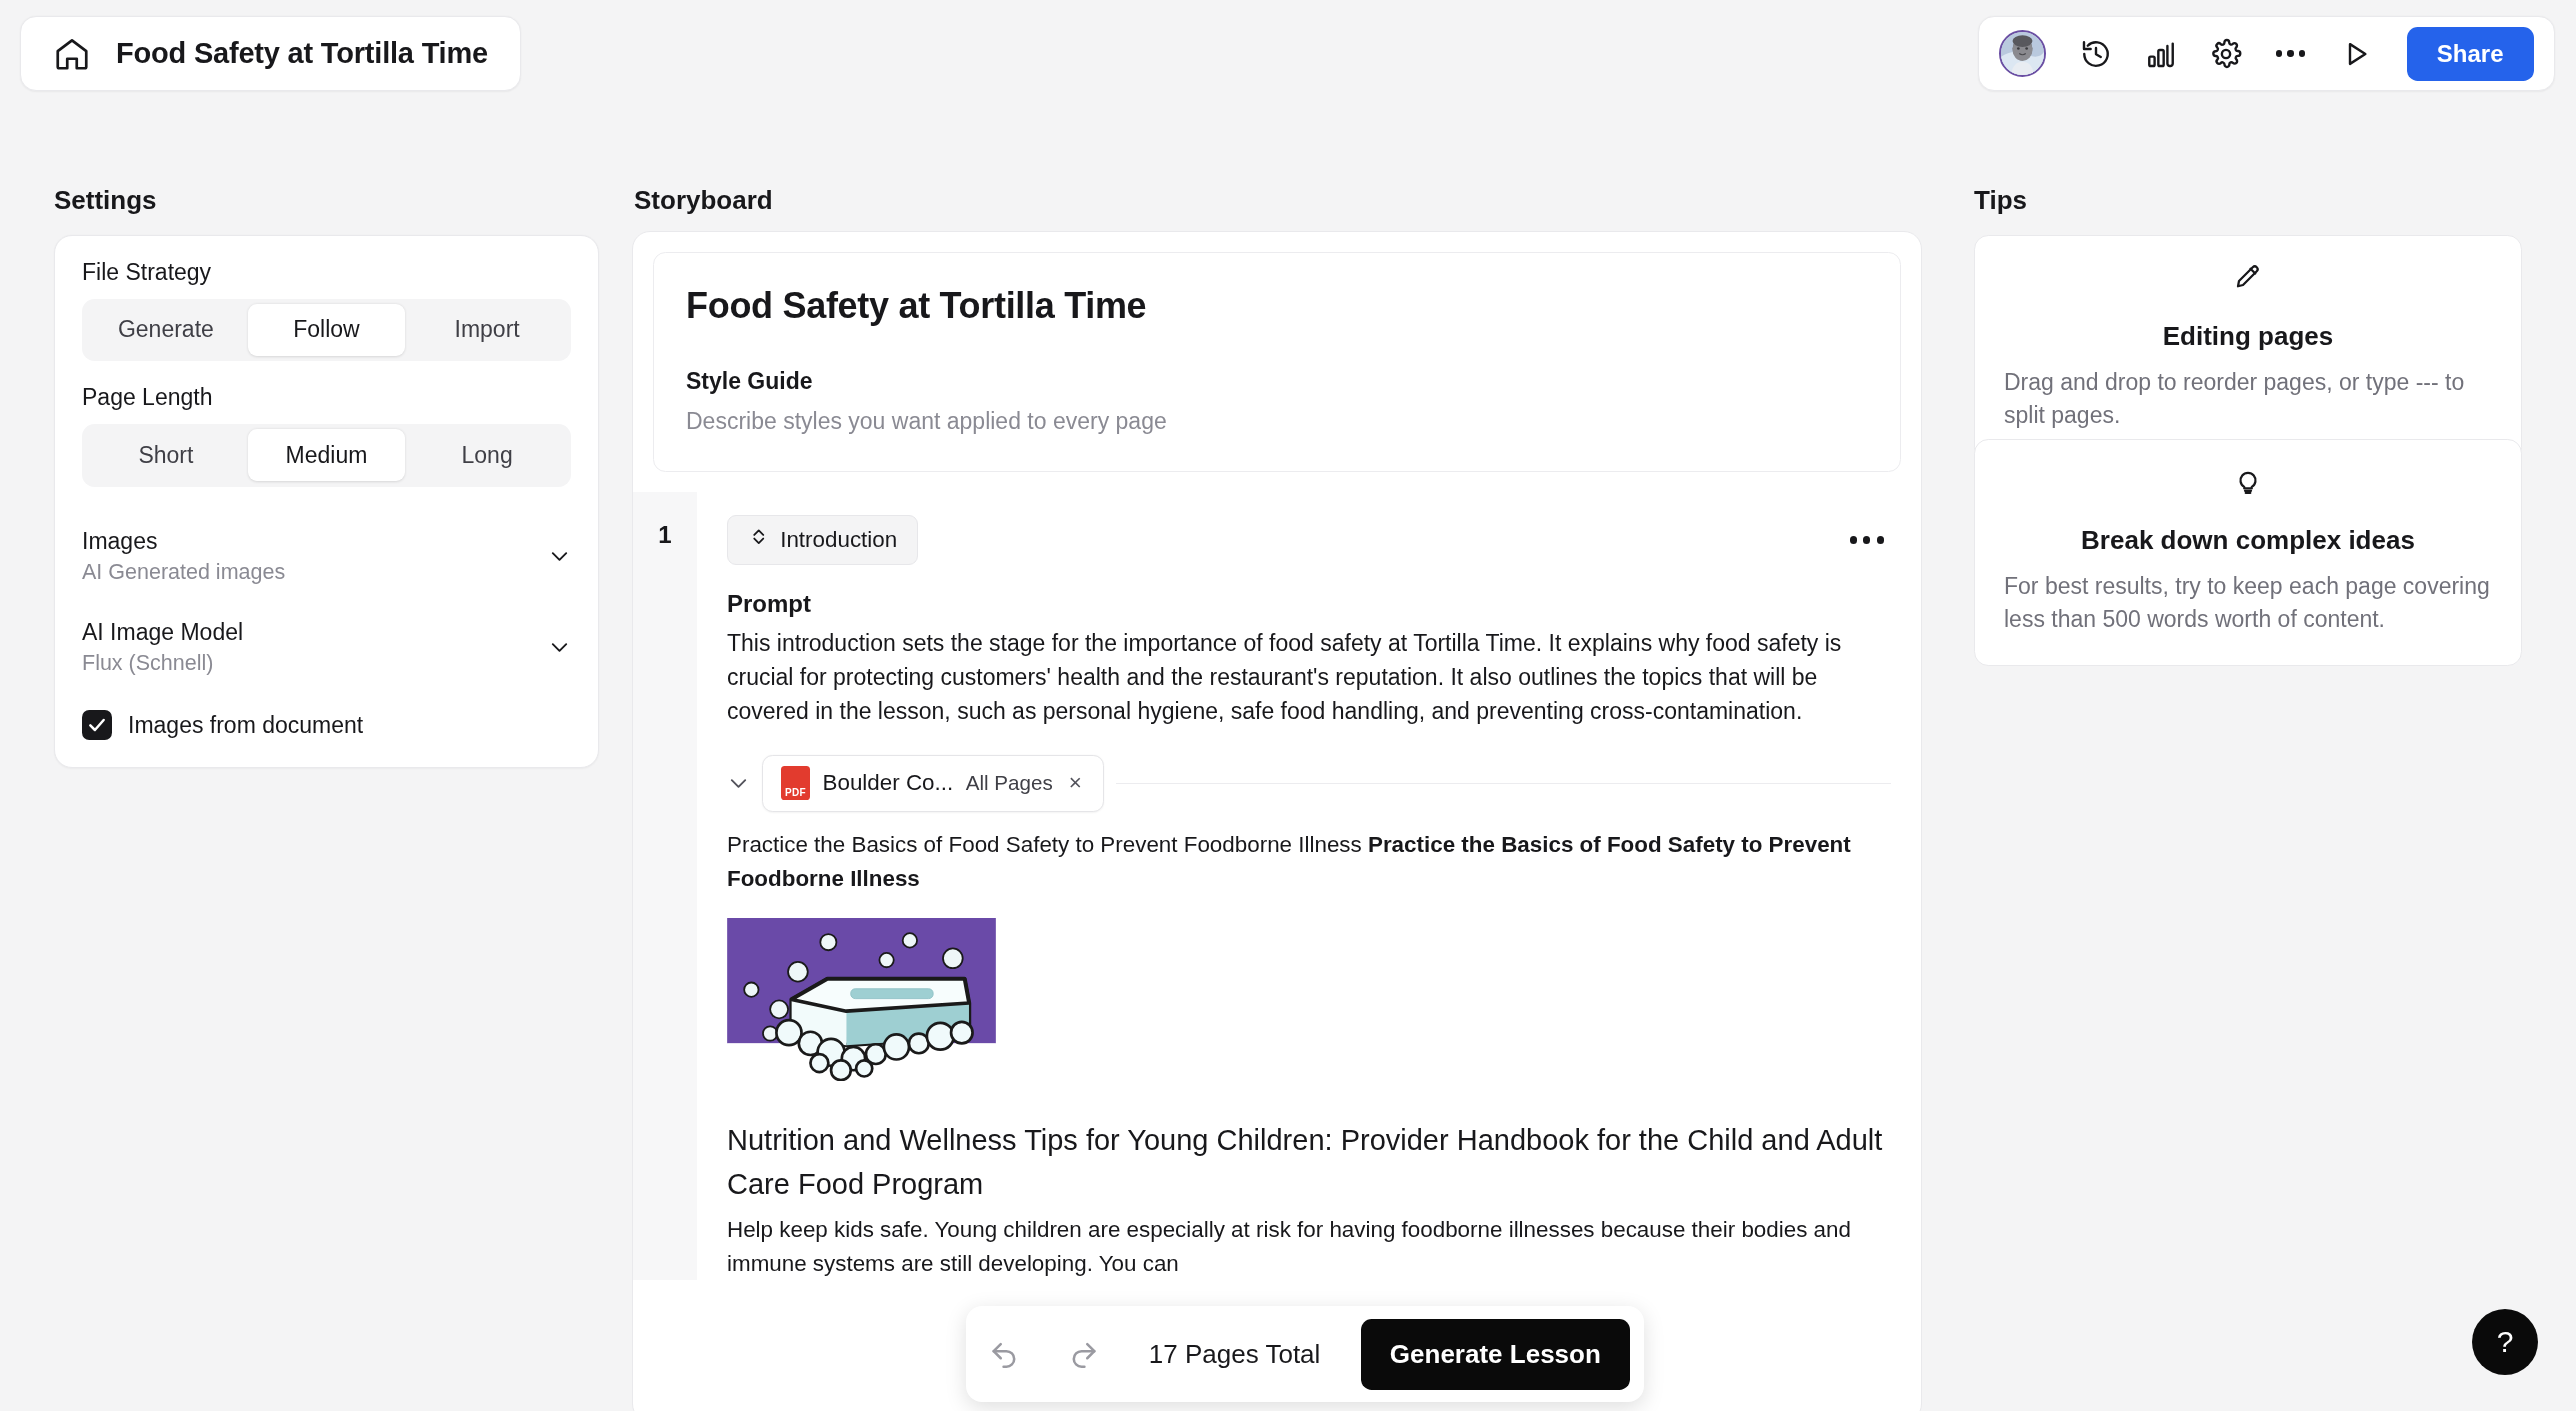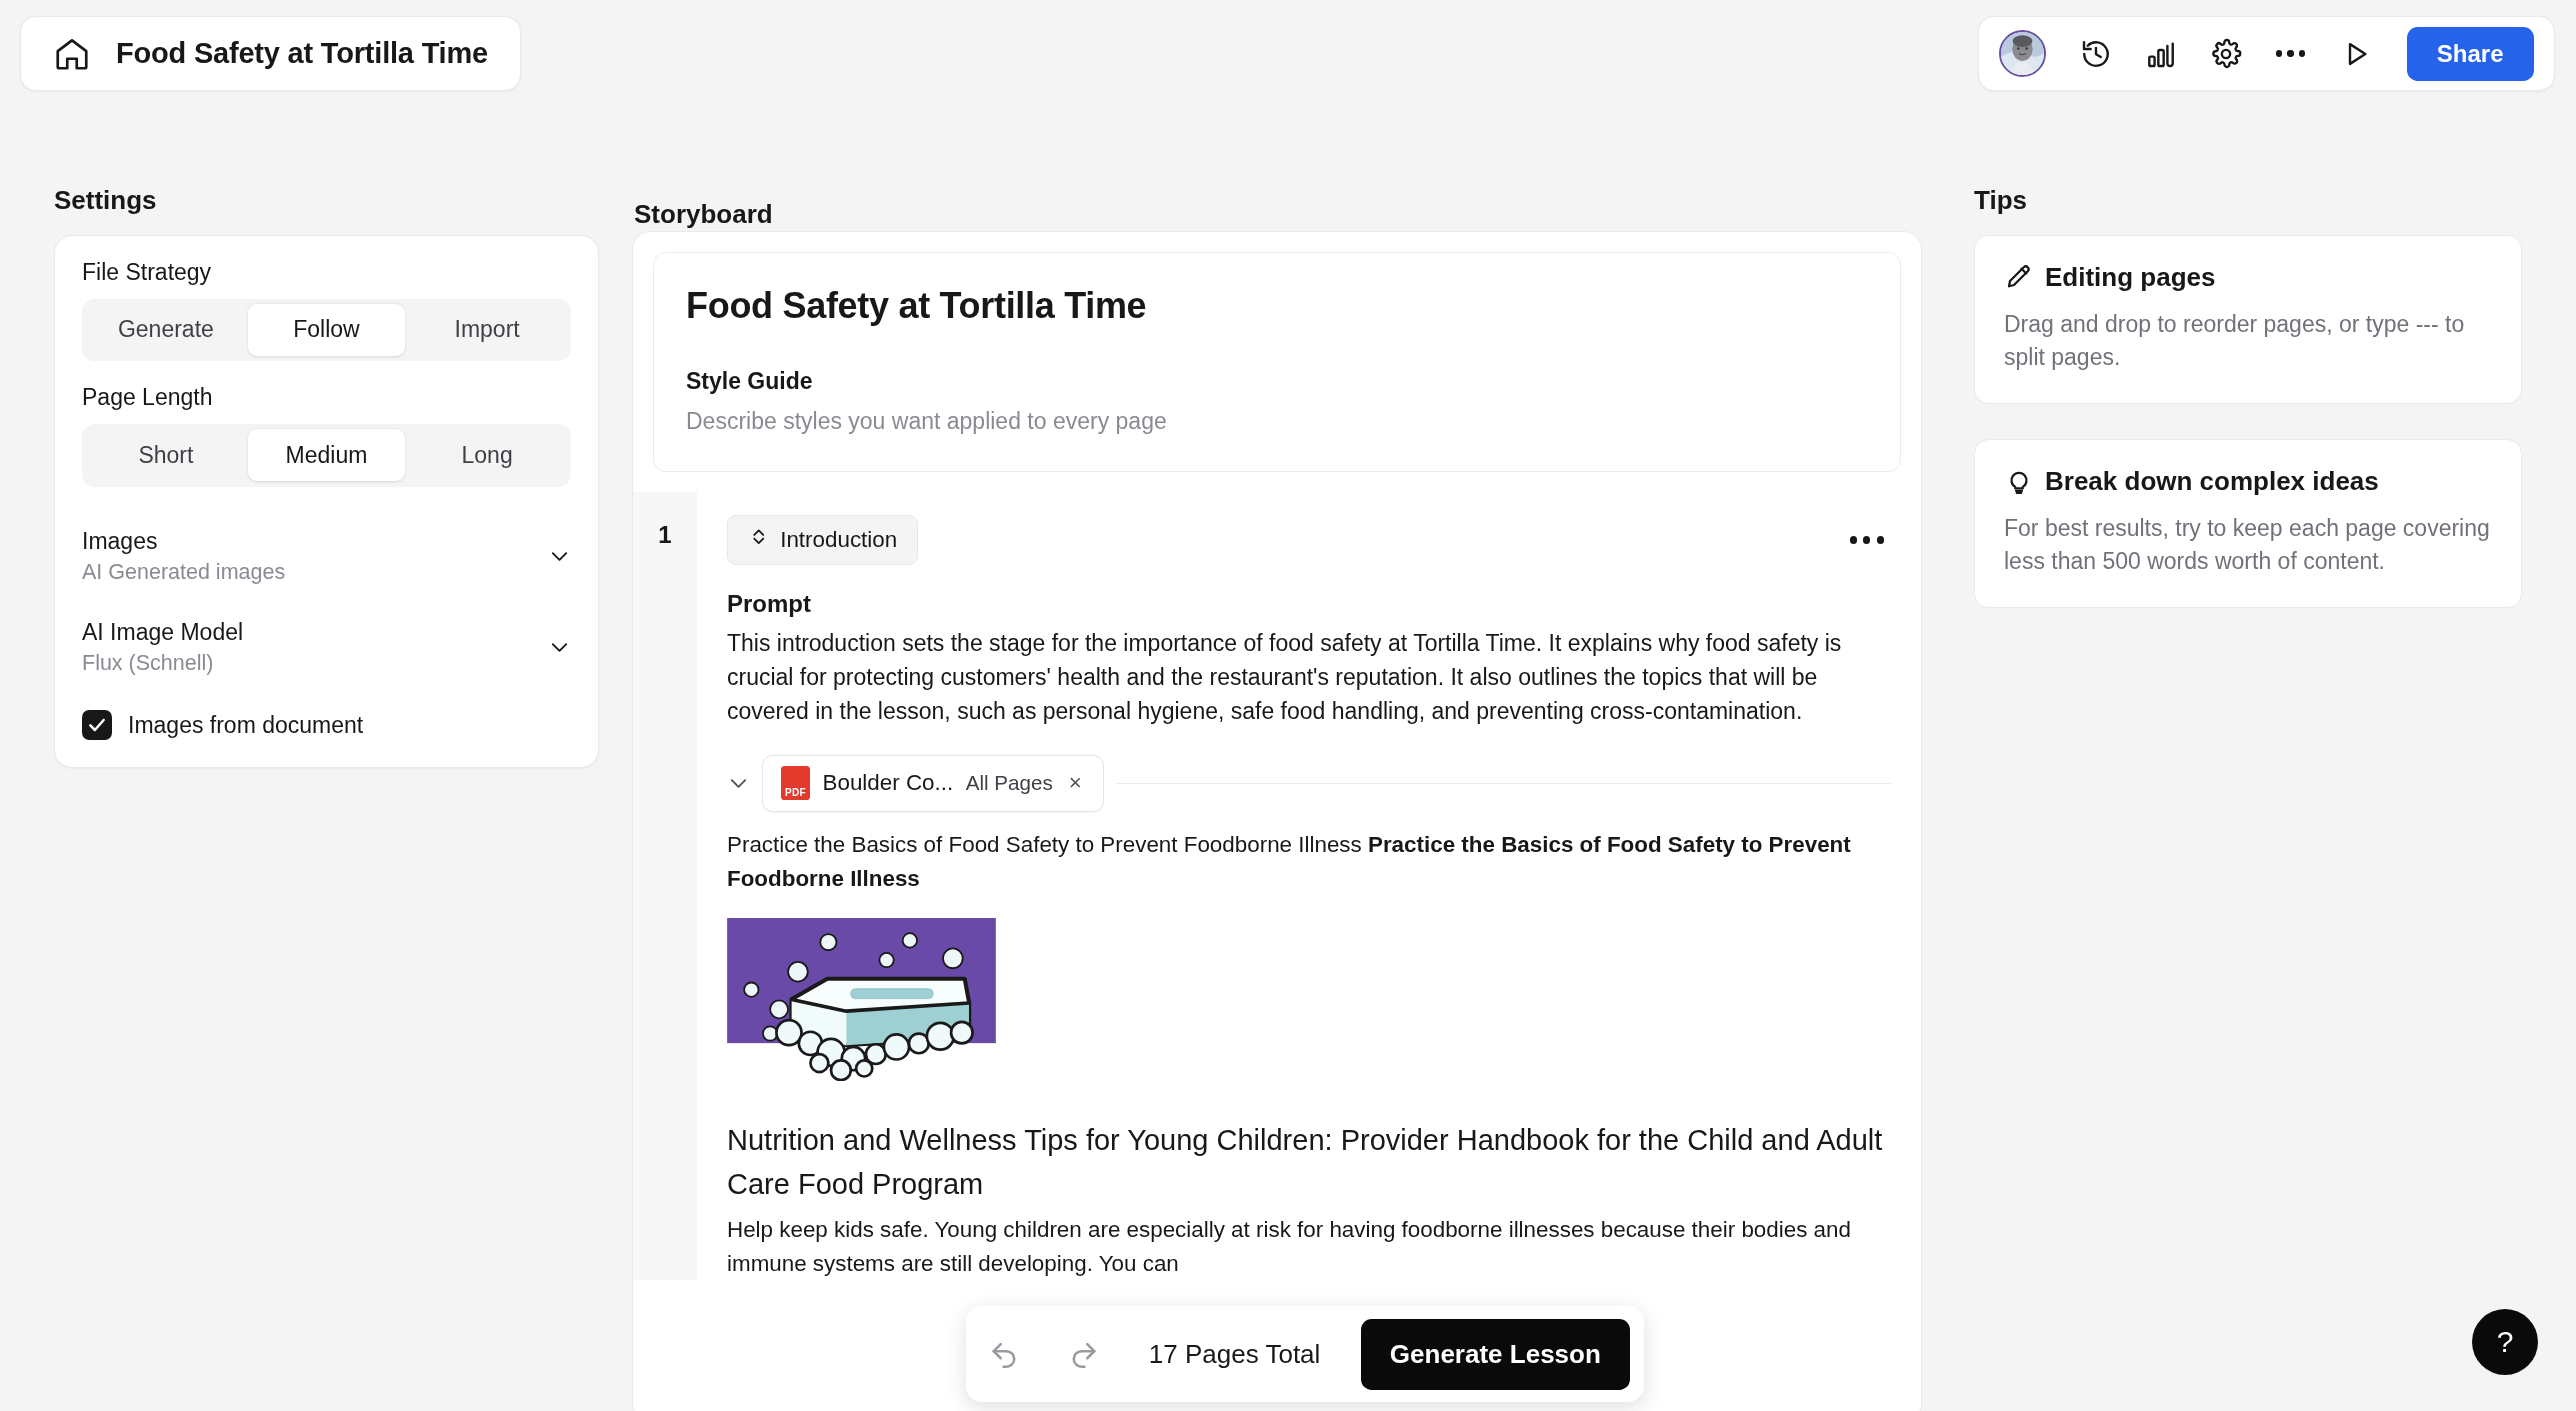--- a/index.html
+++ b/index.html
@@ -165,21 +165,21 @@
     padding: 20px 29px; font-size: 26px; font-weight: 600; cursor: pointer;
     font-family: "Liberation Sans", sans-serif; white-space: nowrap;
   }
 
   
   .tip-card {
     position: absolute; width: 548px;
     background: #fff; border: 0.9px solid #e9e9ec; border-radius: 14.3px;
     padding: 25px 29px 29px 29px;
   }
-  .tip-head { display: flex; align-items: center; gap: 11px; }
+  .tip-head { display: flex; align-items: center; gap: 27px; flex-direction: column; }
   .tip-head svg { width: 30px; height: 30px; flex: none; }
   .tip-title { font-size: 26px; font-weight: 700; }
   .tip-body { font-size: 23px; color: #71717a; line-height: 1.42; margin-top: 14.3px; }
 
   
   .help-fab {
     position: absolute; right: 38px; bottom: 36px;
     width: 66px; height: 66px; border-radius: 50%; background: #0a0a0a;
     color: #fff; font-size: 30px; display: flex; align-items: center; justify-content: center;
     cursor: pointer; border: none; font-family: "Liberation Sans", sans-serif;
@@ -249,21 +249,21 @@
       <svg viewBox="0 0 24 24" fill="none" stroke="#18181b" stroke-width="1.8" stroke-linecap="round" stroke-linejoin="round">
         <path d="M7.5 4.6 19 12 7.5 19.4z"></path>
       </svg>
     </button>
 
     <button class="share-btn">Share</button>
   </div>
 </div>
 
 <div class="col-head" style="left:54px; top:185px;">Settings</div>
-<div class="col-head" style="left:634px; top:199px;">Storyboard</div>
+<div class="col-head" style="left:634px; top:185px;">Storyboard</div>
 <div class="col-head" style="left:1974px; top:185px;">Tips</div>
 
 <div class="settings-panel">
 
   <div class="field-label">File Strategy</div>
   <div class="segmented">
     <button class="seg">Generate</button>
     <button class="seg active">Follow</button>
     <button class="seg">Import</button>
   </div>

